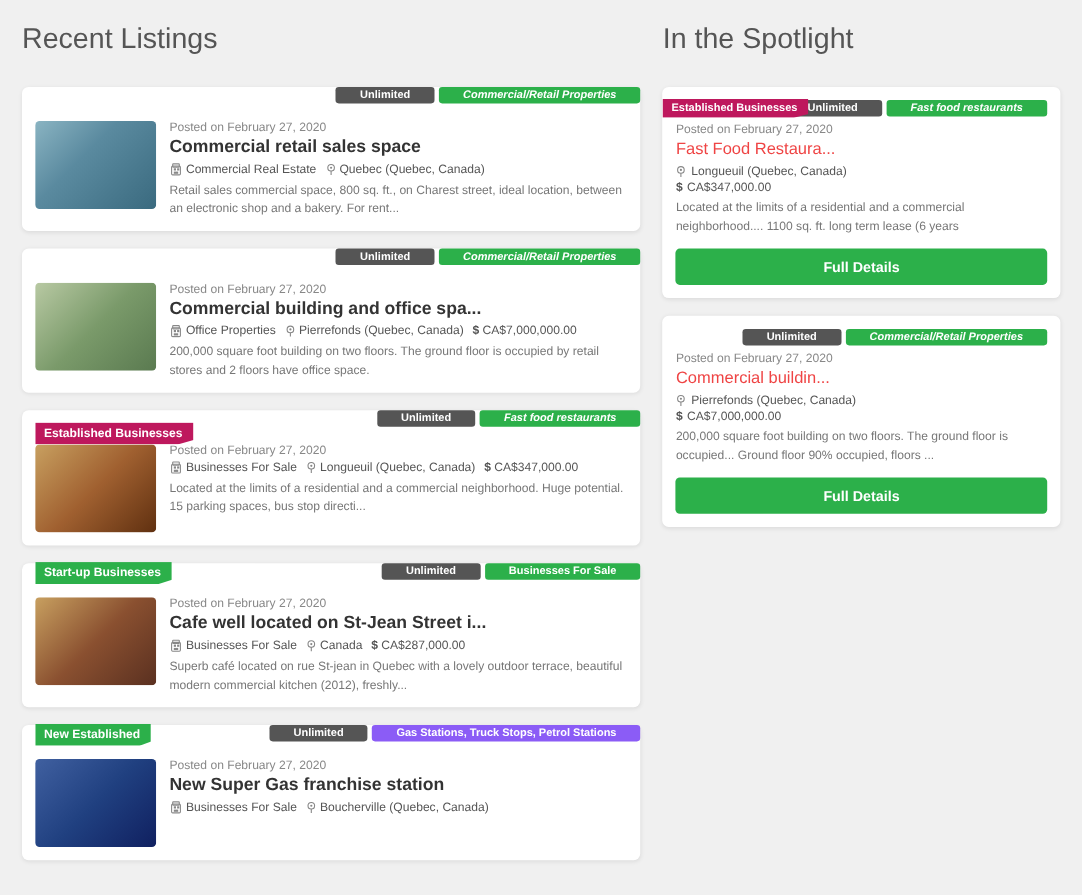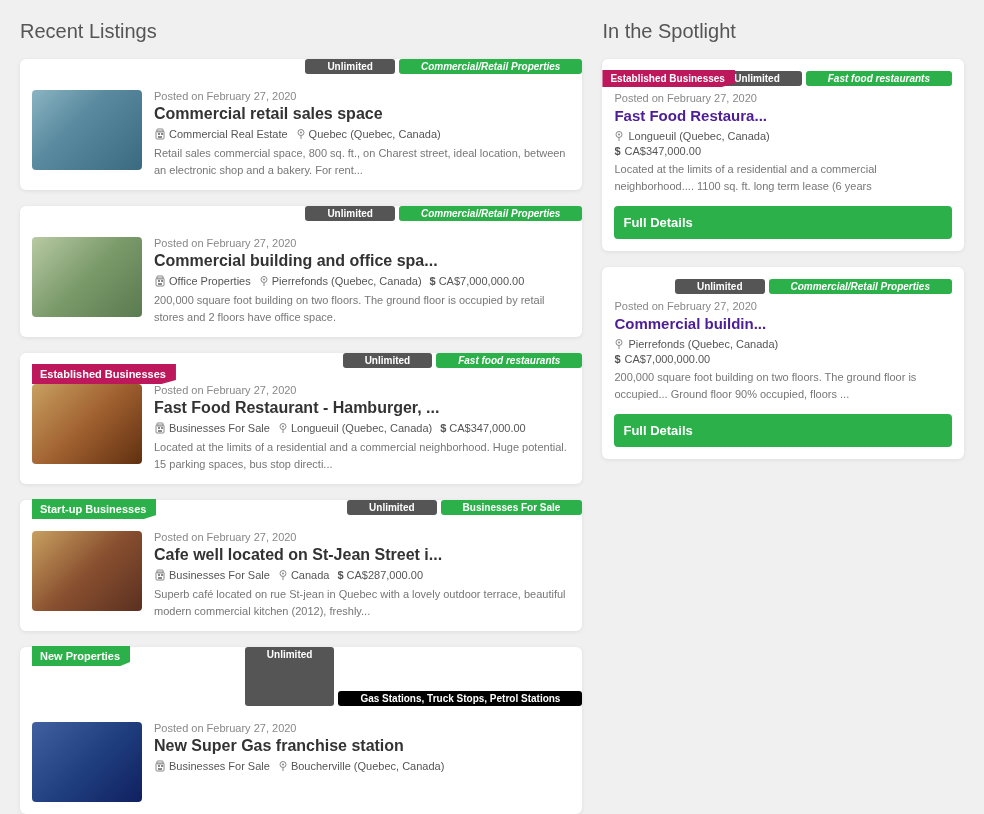--- a/index.html
+++ b/index.html
@@ -18,24 +18,24 @@
     }
     .left-column {
       flex: 1.4;
       min-width: 0;
     }
     .right-column {
       flex: 0.9;
       min-width: 0;
     }
     .section-title {
-      font-size: 20px;
+      font-size: 26px;
       font-weight: 300;
       color: #555;
-      margin-bottom: 16px;
+      margin-bottom: 28px;
     }
     
     .listing-card {
       background: #fff;
       border-radius: 6px;
       margin-bottom: 16px;
       overflow: visible;
       box-shadow: 0 1px 4px rgba(0,0,0,0.08);
       position: relative;
     }
@@ -68,21 +68,21 @@
       padding: 2px 22px;
       border-radius: 3px;
       color: #fff;
       font-weight: bold;
       white-space: nowrap;
     }
     .tag-unlimited { background: #555; }
     .tag-commercial { background: #2cb04a; font-style: italic; }
     .tag-fastfood { background: #2cb04a; font-style: italic; }
     .tag-businesses { background: #2cb04a; }
-    .tag-gas { background: #000000; margin-top: 44px; }
+    .tag-gas { background: #8b5cf6; }
     .listing-date {
       font-size: 11px;
       color: #888;
       margin-bottom: 3px;
     }
     .listing-title {
       font-size: 16px;
       font-weight: bold;
       color: #333;
       margin-bottom: 5px;
@@ -150,22 +150,22 @@
       left: 0px;
       z-index: 2;
       padding: 3px 10px 3px 8px;
       font-size: 10px;
       color: #fff;
       font-weight: bold;
       clip-path: polygon(0 0, 100% 0, 100% 80%, 90% 100%, 0 100%);
     }
     .spotlight-title {
       font-size: 15px;
-      font-weight: bold;
-      color: #4c1d95;
+      font-weight: normal;
+      color: #ef4444;
       margin-bottom: 6px;
     }
     .spotlight-meta {
       font-size: 11px;
       color: #555;
       margin-bottom: 4px;
       display: flex;
       flex-direction: column;
       gap: 3px;
     }
@@ -188,21 +188,21 @@
       display: block;
       width: 100%;
       background: #2cb04a;
       color: #fff;
       border: none;
       border-radius: 4px;
       padding: 9px;
       font-size: 13px;
       font-weight: bold;
       cursor: pointer;
-      text-align: left;
+      text-align: center;
     }
 
     
     .img-office {
       background: linear-gradient(135deg, #8ab4c2 0%, #5a8a9f 40%, #3a6a7f 100%);
       width: 100%; height: 100%;
     }
     .img-building {
       background: linear-gradient(135deg, #b8c9a3 0%, #7a9a6a 50%, #5a7a50 100%);
       width: 100%; height: 100%;
@@ -309,21 +309,20 @@
       <div class="listing-tags">
         <span class="tag tag-unlimited">Unlimited</span>
             <span class="tag tag-fastfood">Fast food restaurants</span>
       </div>
       <div class="listing-card-inner">
         <div class="listing-thumb-placeholder">
           <div class="img-burger"></div>
         </div>
         <div class="listing-content">
           <div class="listing-date">Posted on February 27, 2020</div>
-          <div class="listing-title">Fast Food Restaurant - Hamburger, ...</div>
           <div class="listing-meta">
             <span>
               <svg width="12" height="12" viewBox="0 0 12 12">
                     <rect x="2" y="3" width="8" height="8" rx="1" fill="none" stroke="#888" stroke-width="1"></rect>
                     <rect x="4" y="5" width="2" height="2" fill="#888"></rect>
                     <rect x="7" y="5" width="2" height="2" fill="#888"></rect>
                     <rect x="4" y="8" width="4" height="2" fill="#888"></rect>
                     <rect x="3" y="1" width="6" height="3" rx="0.5" fill="none" stroke="#888" stroke-width="1"></rect>
                   </svg>
               Businesses For Sale
@@ -374,21 +373,21 @@
                   </svg>
               Canada
             </span>
             <span><span style="font-weight:bold; color:#555;">$</span> CA$287,000.00</span>
           </div>
           <div class="listing-description">Superb café located on rue St-jean in Quebec with a lovely outdoor terrace, beautiful modern commercial kitchen (2012), freshly...</div>
         </div>
       </div>
     </div>
         <div class="listing-card">
-      <div class="category-ribbon ribbon-franchise">New Properties</div>
+      <div class="category-ribbon ribbon-franchise">New Established</div>
       <div class="listing-tags">
         <span class="tag tag-unlimited">Unlimited</span>
             <span class="tag tag-gas">Gas Stations, Truck Stops, Petrol Stations</span>
       </div>
       <div class="listing-card-inner">
         <div class="listing-thumb-placeholder">
           <div class="img-gas"></div>
         </div>
         <div class="listing-content">
           <div class="listing-date">Posted on February 27, 2020</div>

